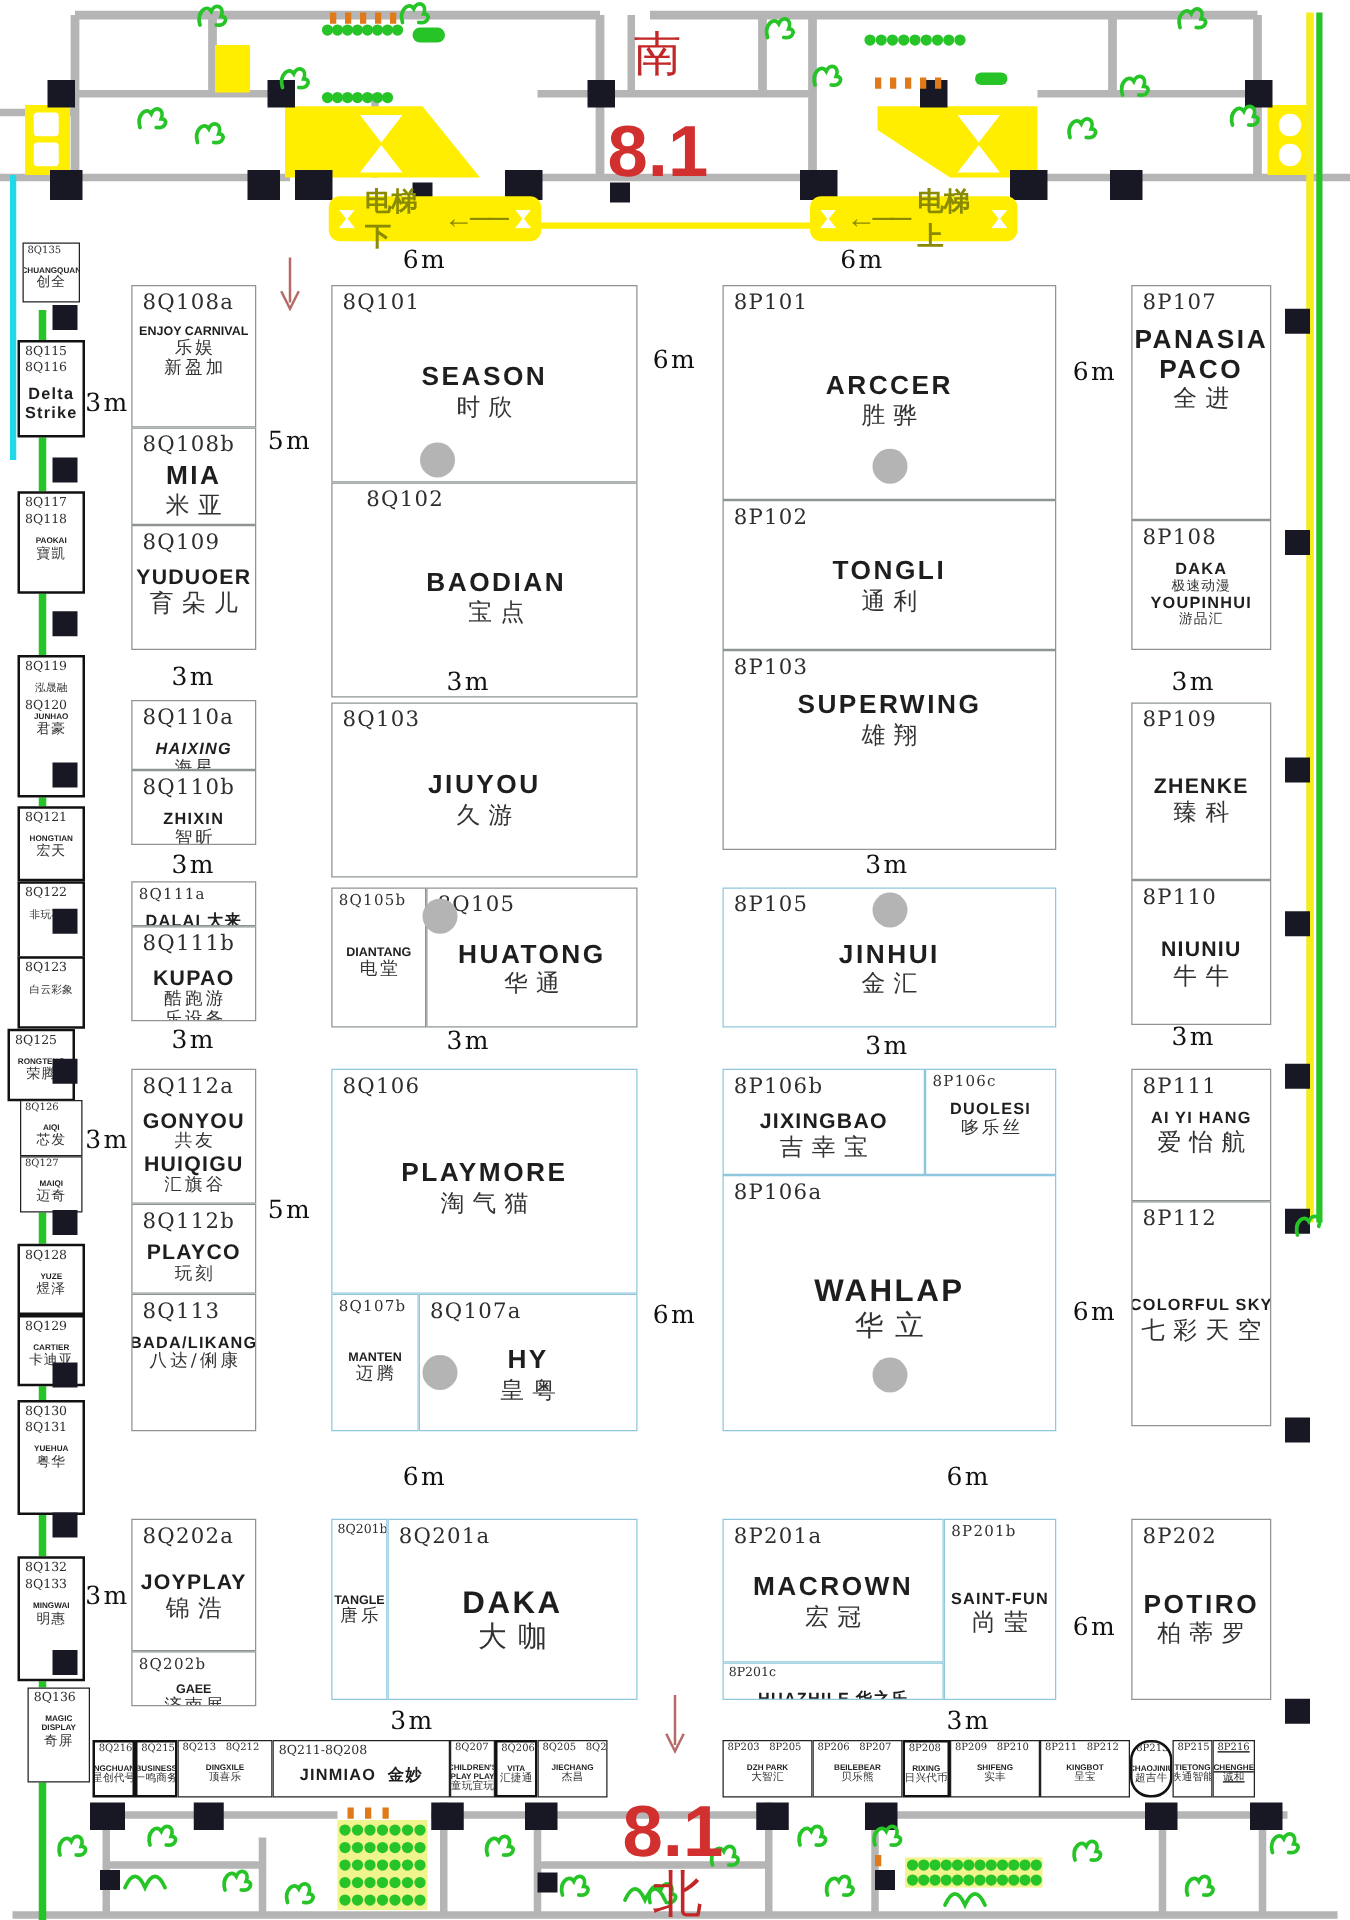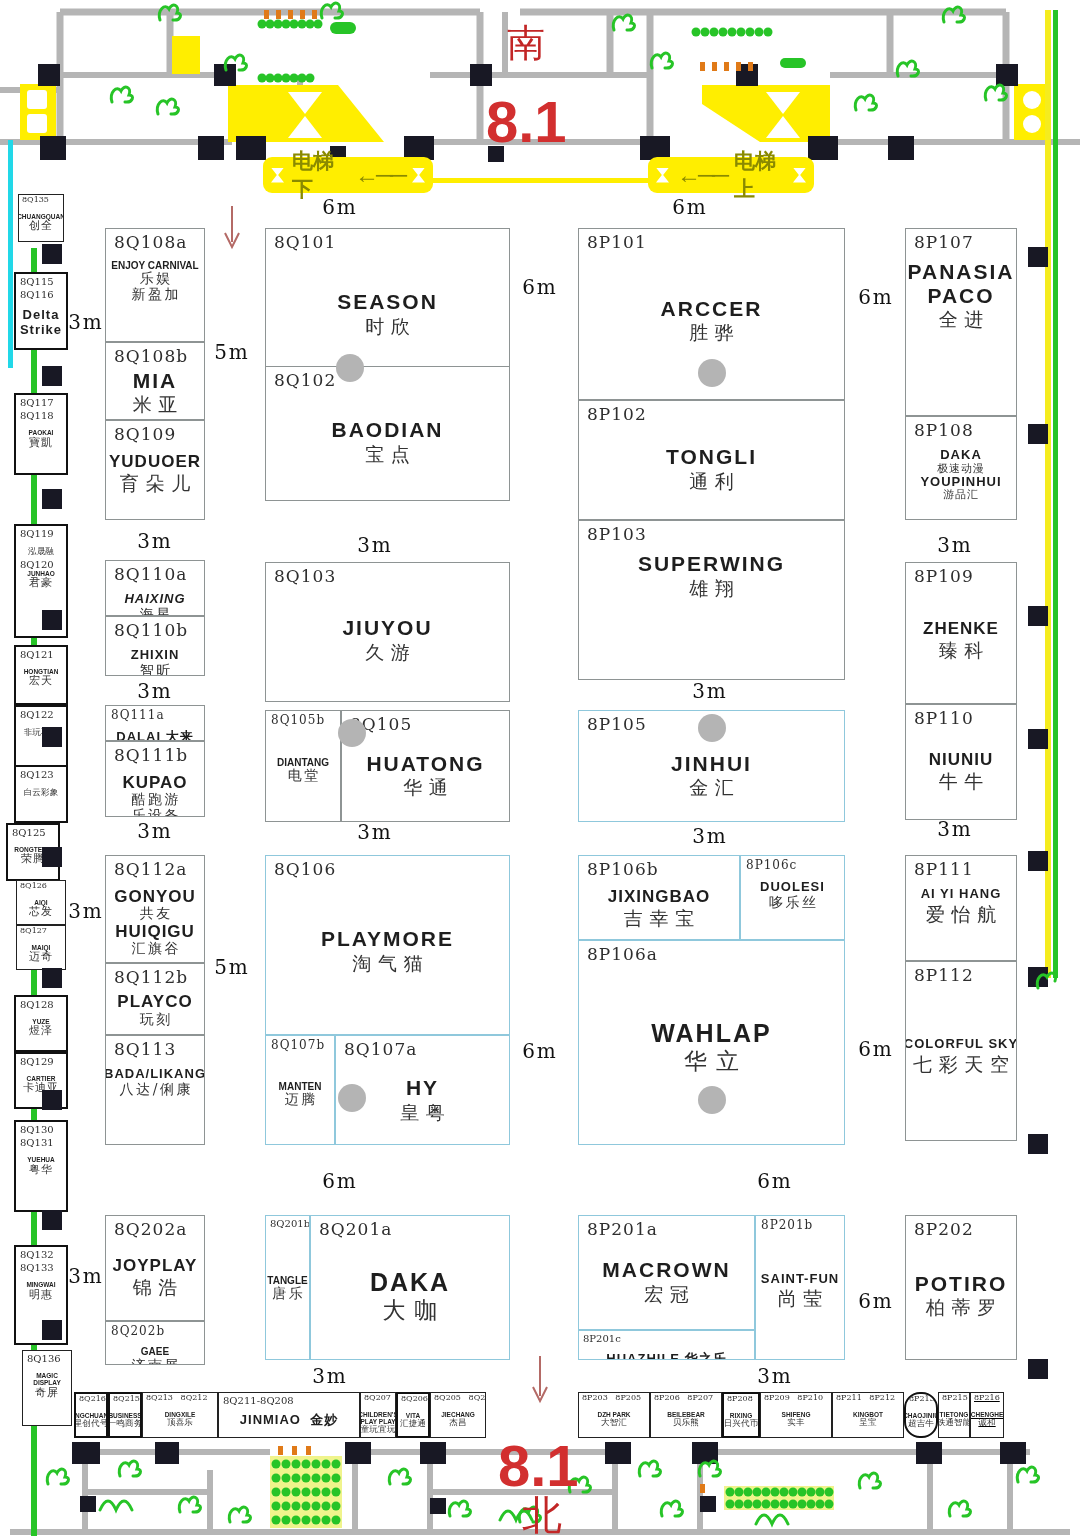--- a/index.html
+++ b/index.html
@@ -369,21 +369,21 @@
         <div class="line l-en-xs" style="margin-top: 8px;">GAEE</div>
         <div class="line l-cn-sm">济南展</div>
       </div>
       <div class="booth bd-g" style="left: 265px; top: 228px; width: 245px; height: 158px;">
         <div class="line l-id">8Q101</div>
         <div class="" style="flex: 0.8 1 0%;"></div>
         <div class="line l-en-lg">SEASON</div>
         <div class="line l-cn">时欣</div>
         <div class="" style="flex: 1 1 0%;"></div>
       </div>
-      <div class="booth bd-g" style="left: 265px; top: 366px; width: 245px; height: 135px;">
+      <div class="booth bd-g" style="left: 265px; top: 386px; width: 245px; height: 172px; padding-left: 19px;">
         <div class="line l-id">8Q102</div>
         <div class="" style="flex: 0.8 1 0%;"></div>
         <div class="line l-en-lg">BAODIAN</div>
         <div class="line l-cn">宝点</div>
         <div class="" style="flex: 1 1 0%;"></div>
       </div>
       <div class="booth bd-g" style="left: 265px; top: 562px; width: 245px; height: 140px;">
         <div class="line l-id">8Q103</div>
         <div class="" style="flex: 0.8 1 0%;"></div>
         <div class="line l-en-lg">JIUYOU</div>

